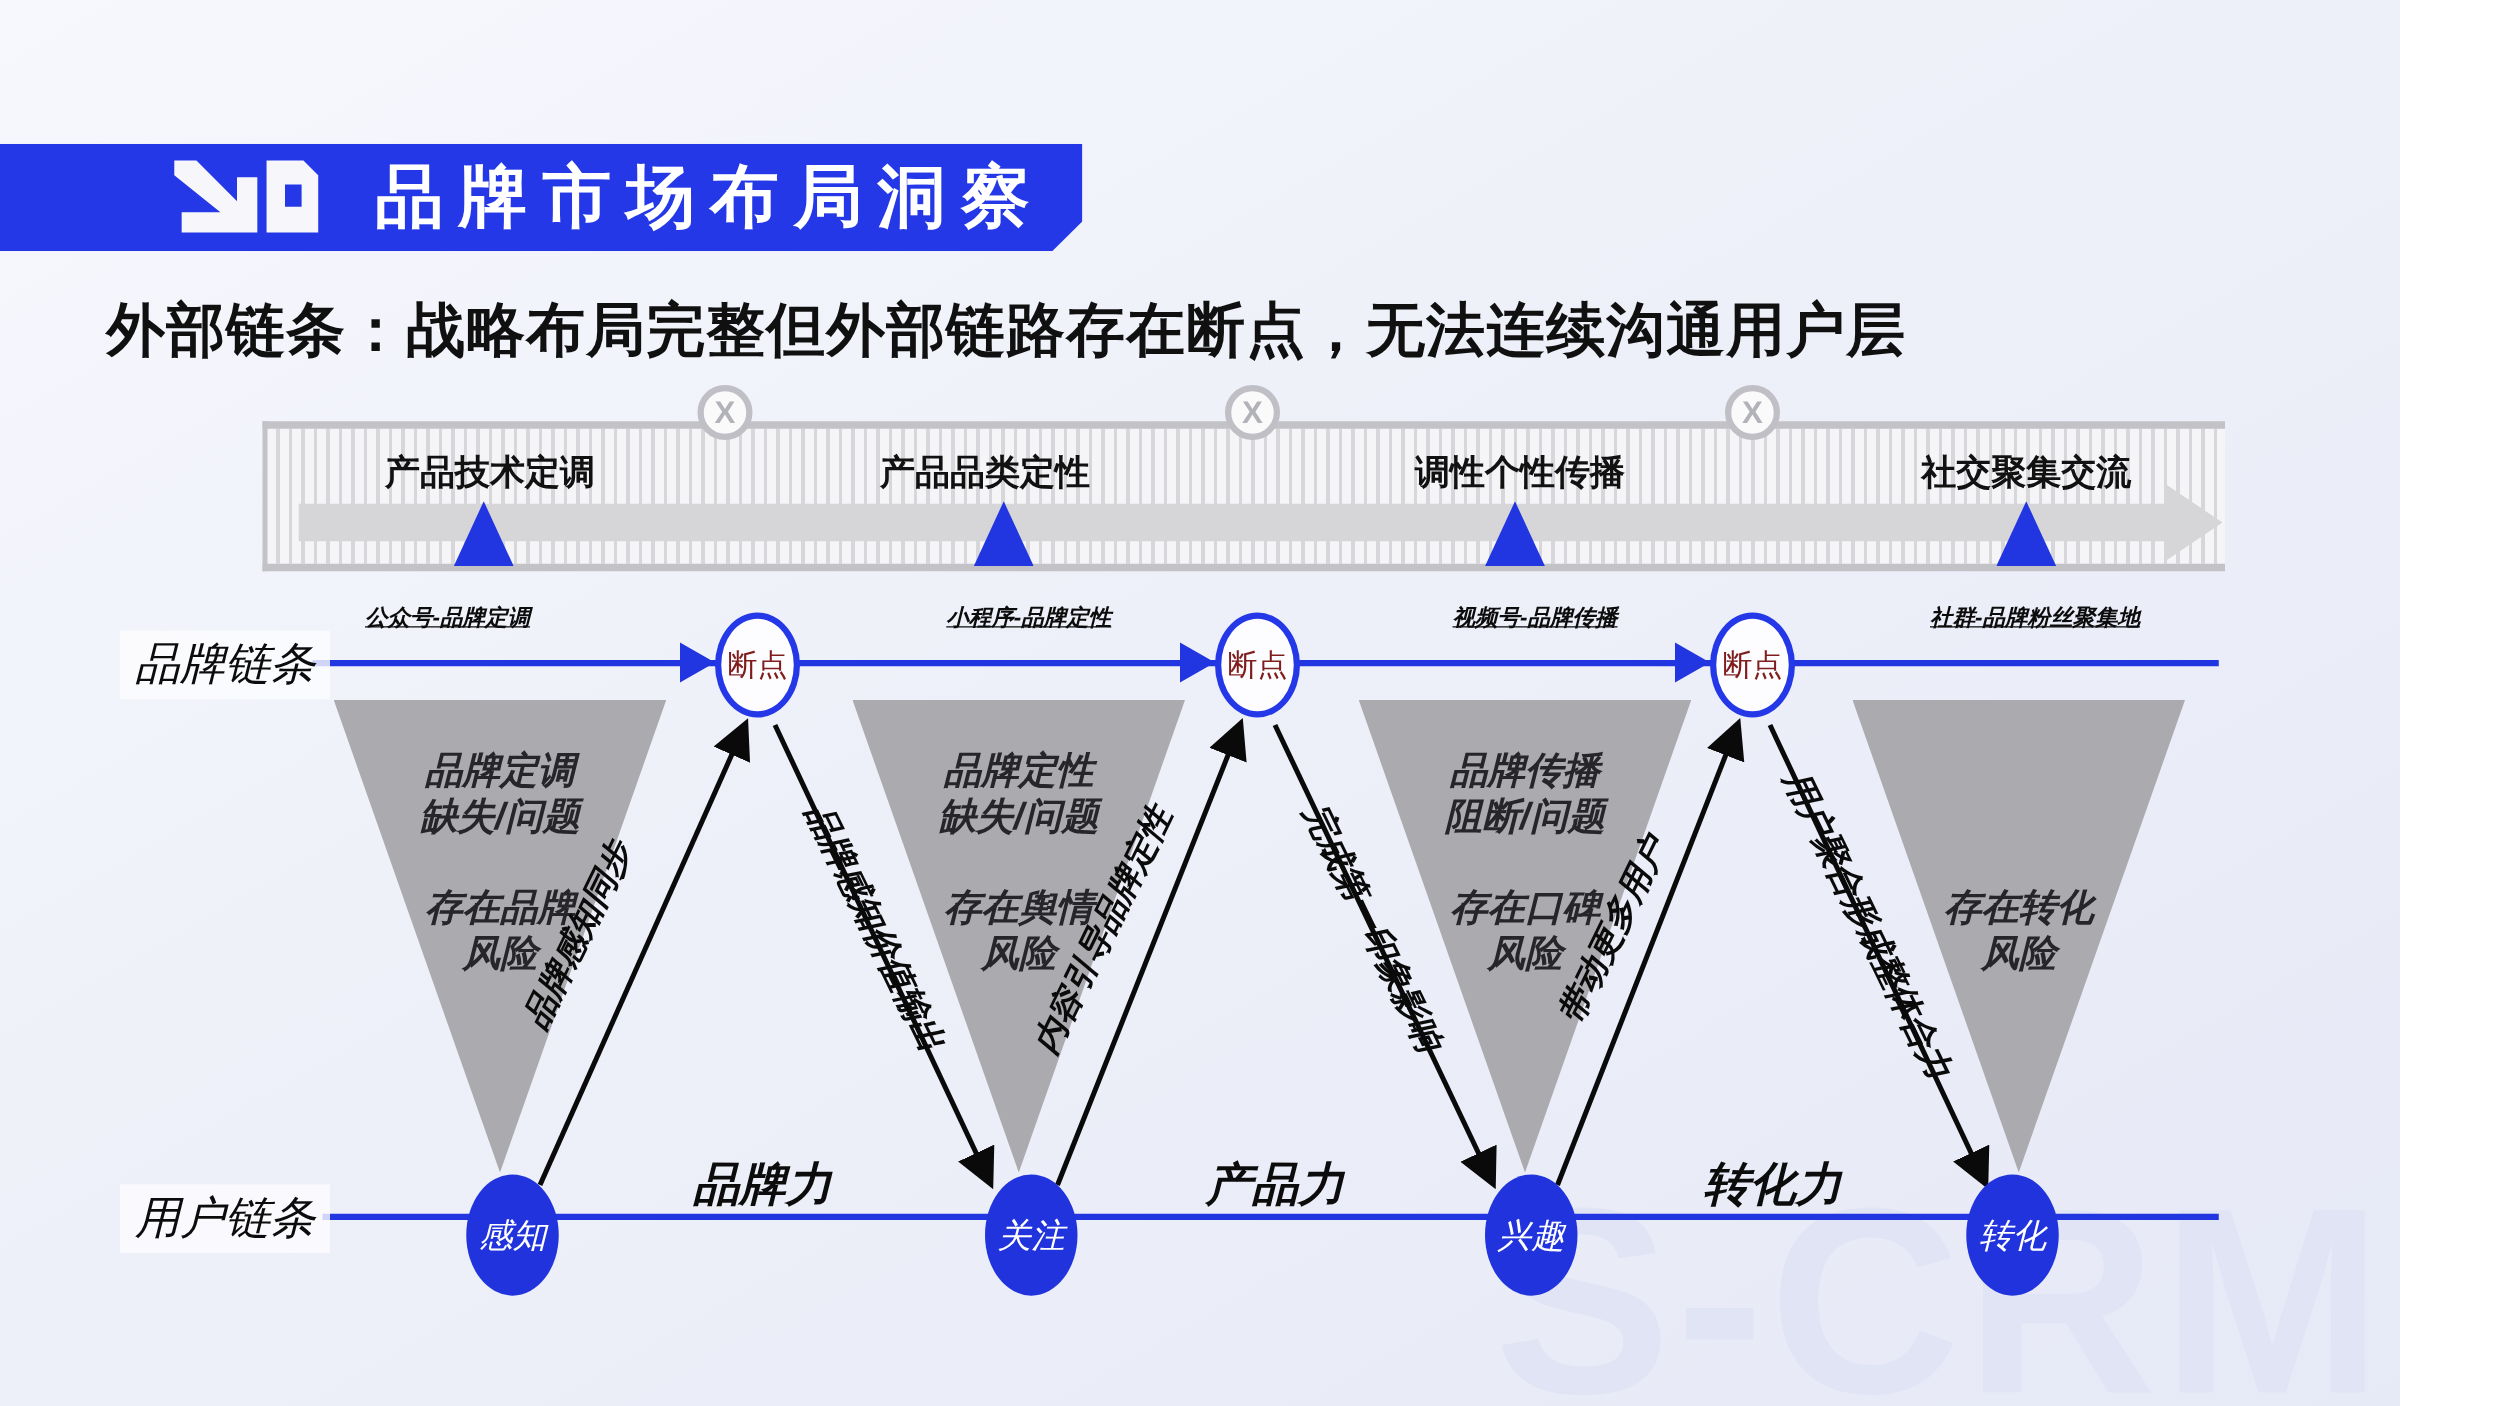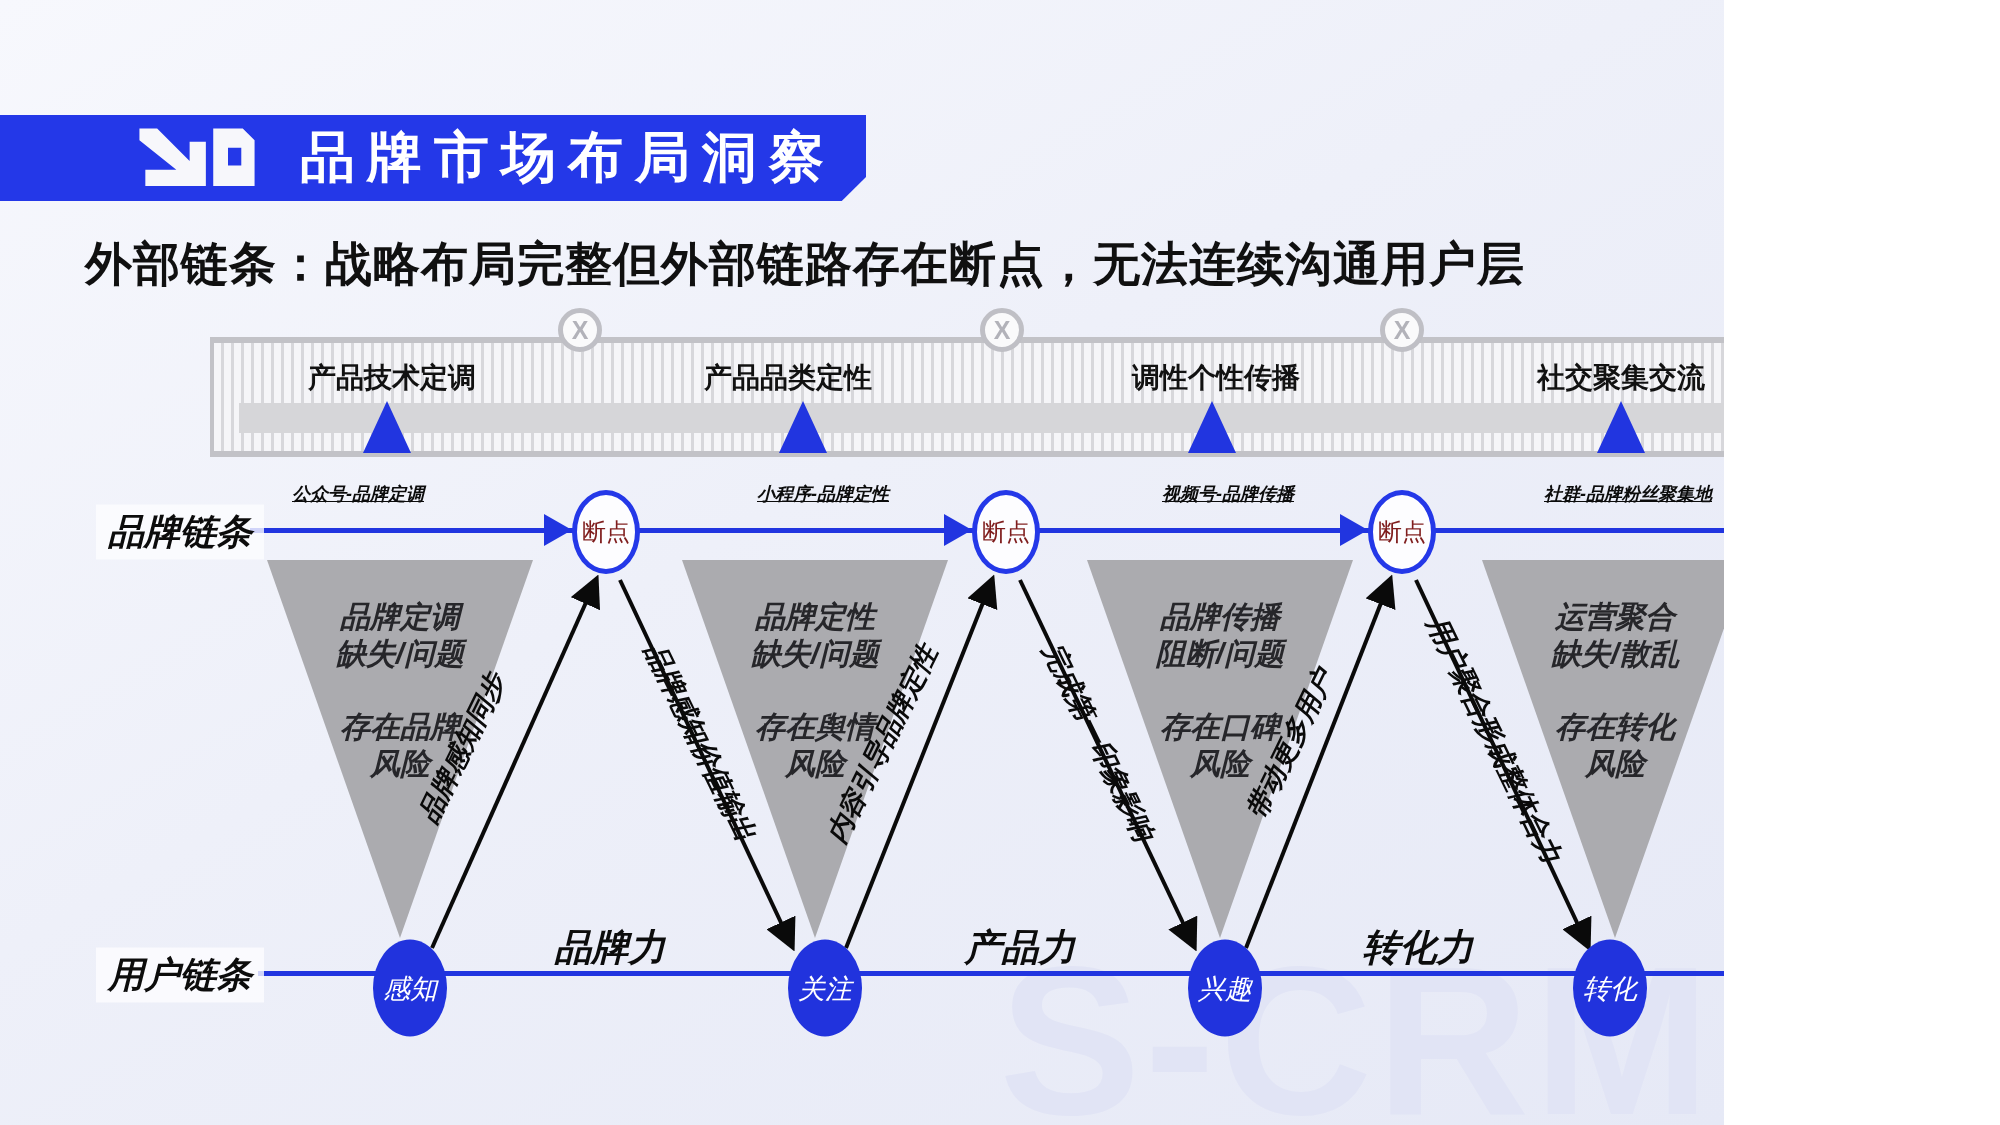--- a/index.html
+++ b/index.html
@@ -1,17 +1,17 @@
 <!DOCTYPE html>
 <html><head>
 <meta charset="utf-8">
 <style>
   html,body{margin:0;padding:0;}
   body{font-family:"Liberation Sans","DejaVu Sans",sans-serif;}
-  #stage{position:relative;width:1724px;height:1125px;overflow:hidden;
+  #stage{position:relative;width:1920px;height:1125px;overflow:hidden;
          background:linear-gradient(150deg,#f7f8fd 0%,#eef0f9 45%,#e6e9f6 100%);}
 
   
   .header-bar{position:absolute;left:0;top:115px;width:866px;height:86px;background:#2438e8;
               clip-path:polygon(0 0,100% 0,100% 72%,97.2% 100%,0 100%);
               display:flex;align-items:center;}
   .logo{position:absolute;left:122px;top:12px;width:150px;height:62px;}
   .header-title{position:absolute;left:300px;top:0;height:86px;display:flex;align-items:center;
                 color:#ffffff;font-size:55px;font-weight:bold;letter-spacing:12px;white-space:nowrap;}
 
@@ -31,21 +31,21 @@
                color:#111;white-space:nowrap;}
   .stage-tri{position:absolute;top:58px;width:48px;height:52px;transform:translateX(-50%);
              background:#2135e0;clip-path:polygon(50% 0,100% 100%,0 100%);
              filter:drop-shadow(0 0 2px #ffffff);}
   .xmark{position:absolute;width:44px;height:44px;border-radius:50%;background:#fafafb;
          border:5px solid #bfbfc5;box-sizing:border-box;transform:translate(-50%,-50%);
          display:flex;align-items:center;justify-content:center;
          color:#b2b2b9;font-size:25px;font-weight:bold;}
 
   
-  .chain-label{position:absolute;transform:translate(-50%,-50%);font-size:36px;font-weight:bold;
+  .chain-label{position:absolute;transform:translate(-50%,-50%);font-size:36px;font-weight:normal;
                font-style:italic;color:#0c0c0c;background:rgba(252,252,255,.8);padding:3px 12px;
                white-space:nowrap;}
   .hline{position:absolute;height:5px;background:#2135e0;}
   .line-arrowhead{position:absolute;width:0;height:0;transform:translateY(-50%);
                   border-left:28px solid #2135e0;border-top:16px solid transparent;border-bottom:16px solid transparent;}
   .channel-label{position:absolute;transform:translateX(-50%);font-size:18px;font-weight:bold;
                  font-style:italic;color:#0c0c0c;text-decoration:underline;white-space:nowrap;}
   .break-node{position:absolute;width:68px;height:84px;border-radius:50%;background:#fdfdff;
               border:5px solid #2438e8;box-sizing:border-box;transform:translate(-50%,-50%);
               display:flex;align-items:center;justify-content:center;
@@ -128,22 +128,20 @@
     <div class="funnel-text funnel-risk">存在舆情
 风险</div>
   </div>
   <div class="funnel" style="left:1087px">
     <div class="funnel-text funnel-problem">品牌传播
 阻断/问题</div>
     <div class="funnel-text funnel-risk">存在口碑
 风险</div>
   </div>
   <div class="funnel" style="left:1482px">
-    <div class="funnel-text funnel-problem">运营聚合
-缺失/散乱</div>
     <div class="funnel-text funnel-risk">存在转化
 风险</div>
   </div>
 
   <svg id="links-svg" width="2000" height="1125" viewBox="0 0 2000 1125">
     <defs>
       <marker id="ah" markerWidth="8" markerHeight="8" refX="6.5" refY="4" orient="auto">
         <path d="M0,0 L8,4 L0,8 Z" fill="#0a0a0a"></path>
       </marker>
     </defs>

